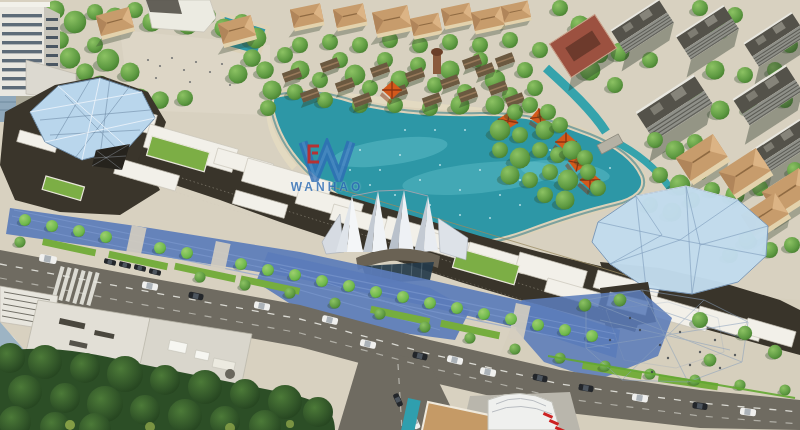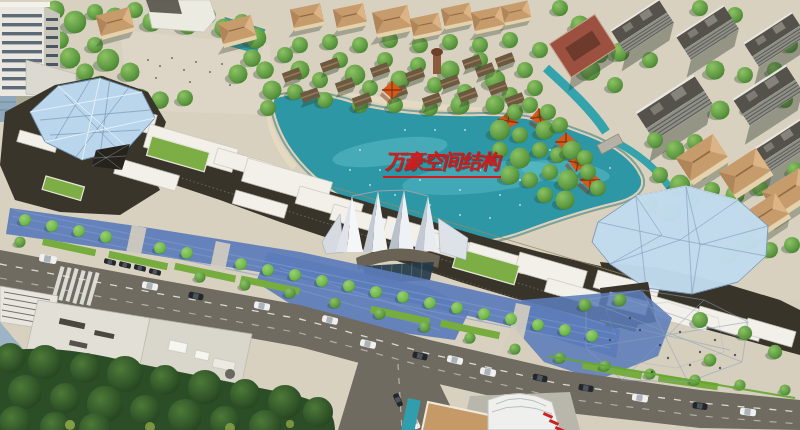--- a/index.html
+++ b/index.html
@@ -644,14 +644,21 @@
     <circle cx="184" cy="70" r="1.1"></circle>
         <circle cx="196" cy="62" r="1.1"></circle>
         <circle cx="210" cy="72" r="1.1"></circle>
     <circle cx="222" cy="64" r="1.1"></circle>
         <circle cx="156" cy="78" r="1.1"></circle>
         <circle cx="190" cy="82" r="1.1"></circle>
     <circle cx="230" cy="85" r="1.1"></circle>
   </g>
 </svg>
 
-<div class="wm wm-cn">万豪空间结构</div>
+<div class="wm wm-logo">
+  <svg width="92" height="44" viewBox="0 0 92 44">
+    <path d="M22,4 L34,40 L46,10 L58,40 L70,4" stroke="#2f6db5" stroke-width="9" fill="none"></path>
+    <path d="M22,4 L34,40 L46,10 L58,40 L70,4" stroke="#5b92cf" stroke-width="3" fill="none" opacity=".6"></path>
+    <path d="M38,8 L28,8 L28,24 L38,24 M31,15 L37,15" stroke="#d41c1c" stroke-width="3" fill="none"></path>
+  </svg>
+  <div class="wlogo-text">WANHAO</div>
 </div>
+</div>
 
 </body></html>

